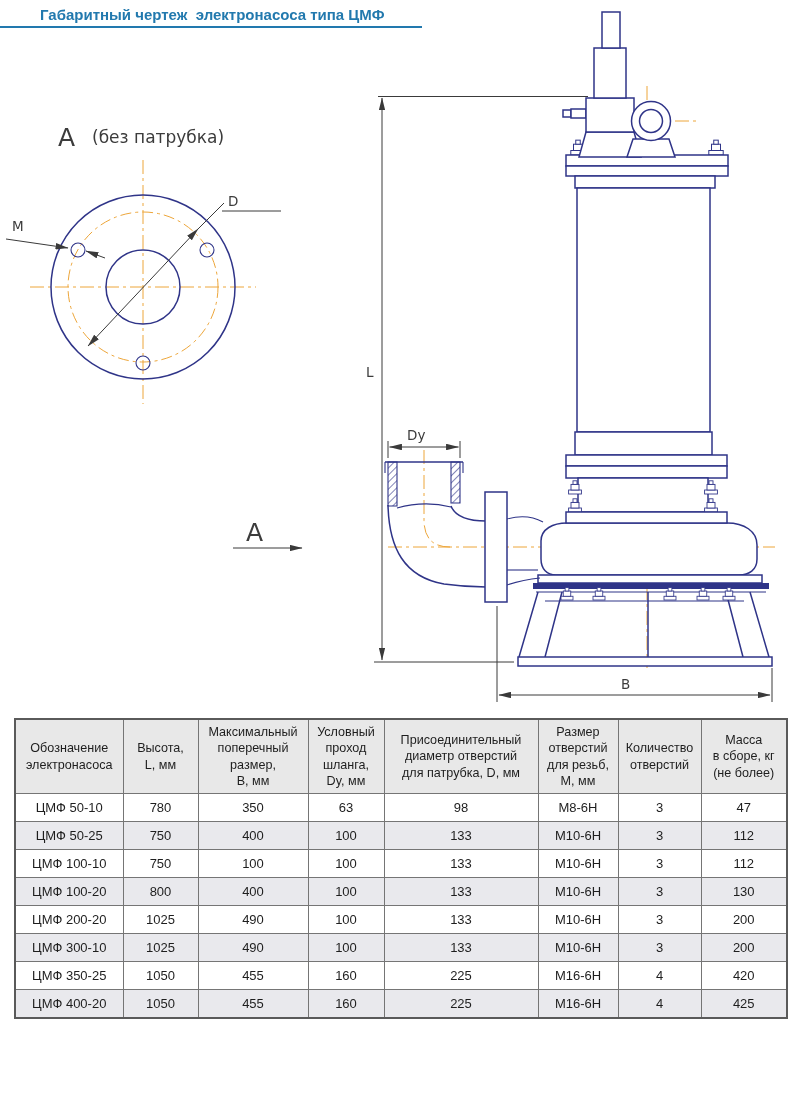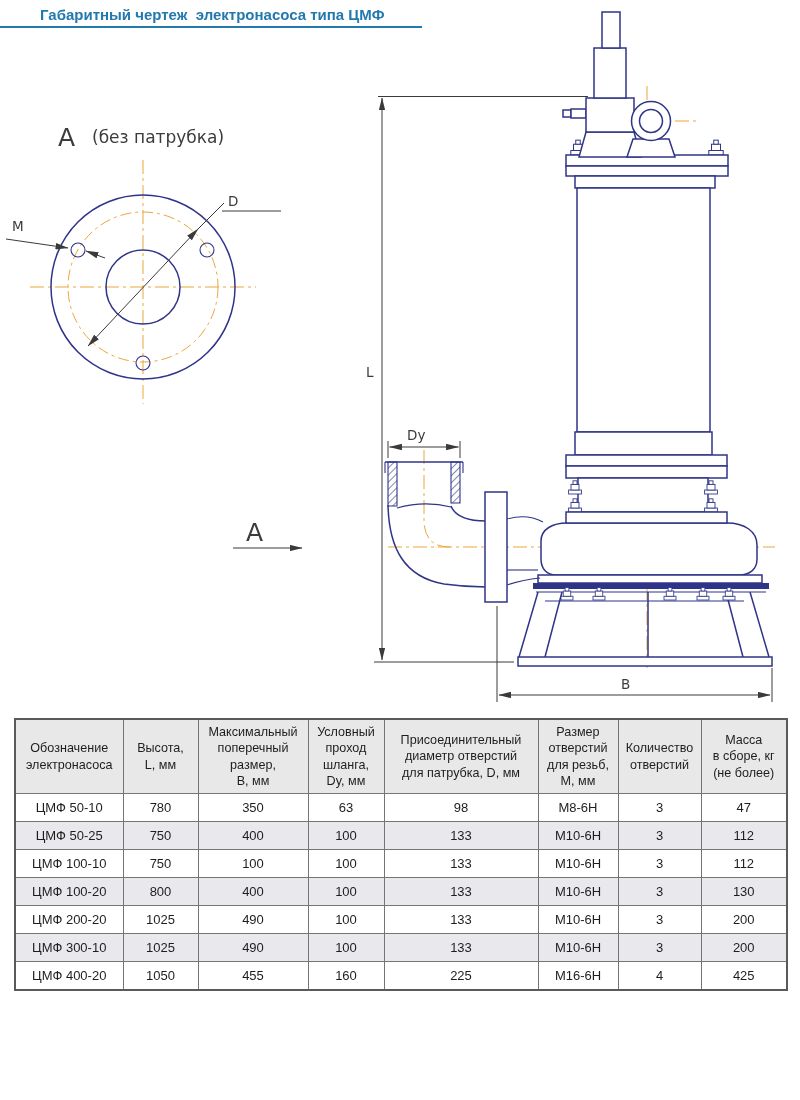--- a/index.html
+++ b/index.html
@@ -280,20 +280,30 @@
           <td>ЦМФ 300-10</td>
           <td>1025</td>
           <td>490</td>
           <td>100</td>
           <td>133</td>
           <td>M10-6H</td>
           <td>3</td>
           <td>200</td>
         </tr>
         <tr>
+          <td>ЦМФ 350-25</td>
+          <td>1050</td>
+          <td>455</td>
+          <td>160</td>
+          <td>225</td>
+          <td>M16-6H</td>
+          <td>4</td>
+          <td>420</td>
+        </tr>
+        <tr>
           <td>ЦМФ 400-20</td>
           <td>1050</td>
           <td>455</td>
           <td>160</td>
           <td>225</td>
           <td>M16-6H</td>
           <td>4</td>
           <td>425</td>
         </tr>
       </tbody>

